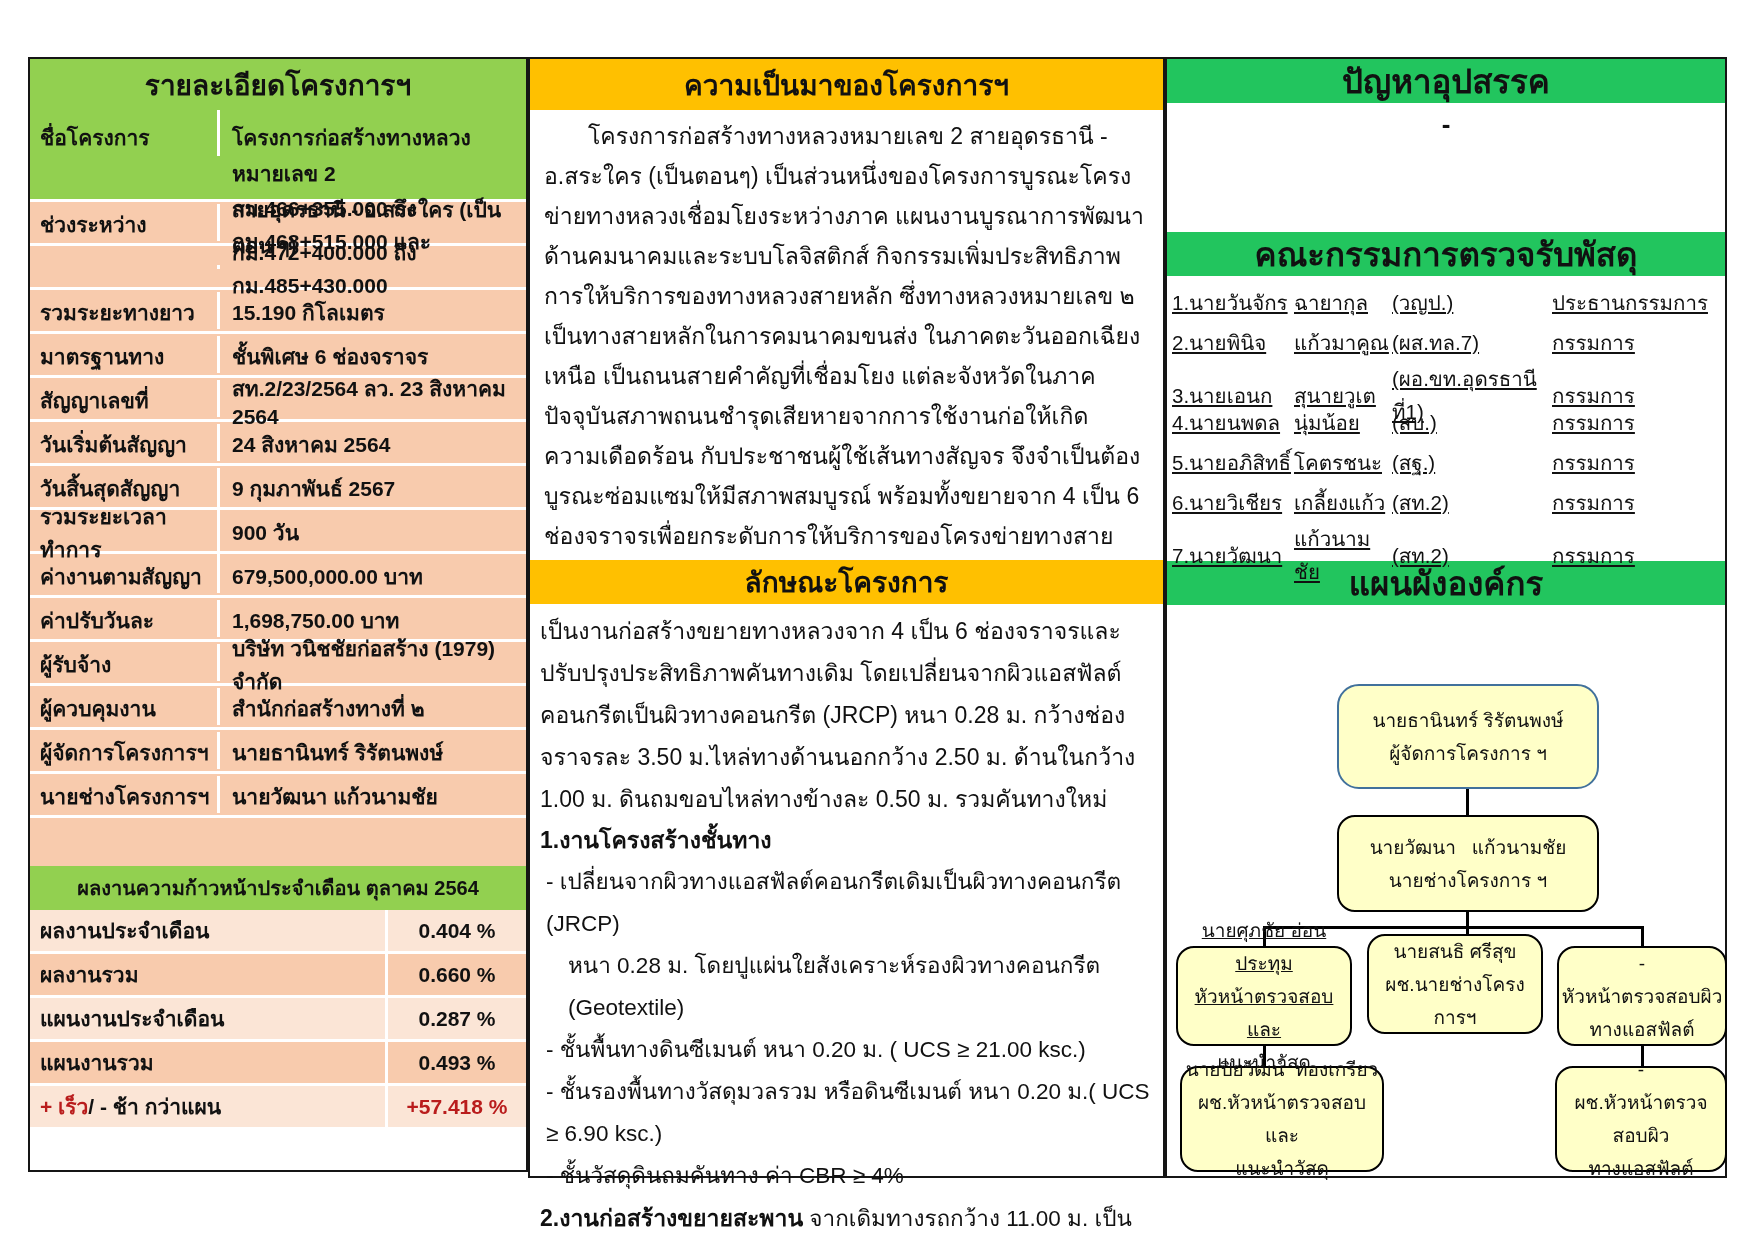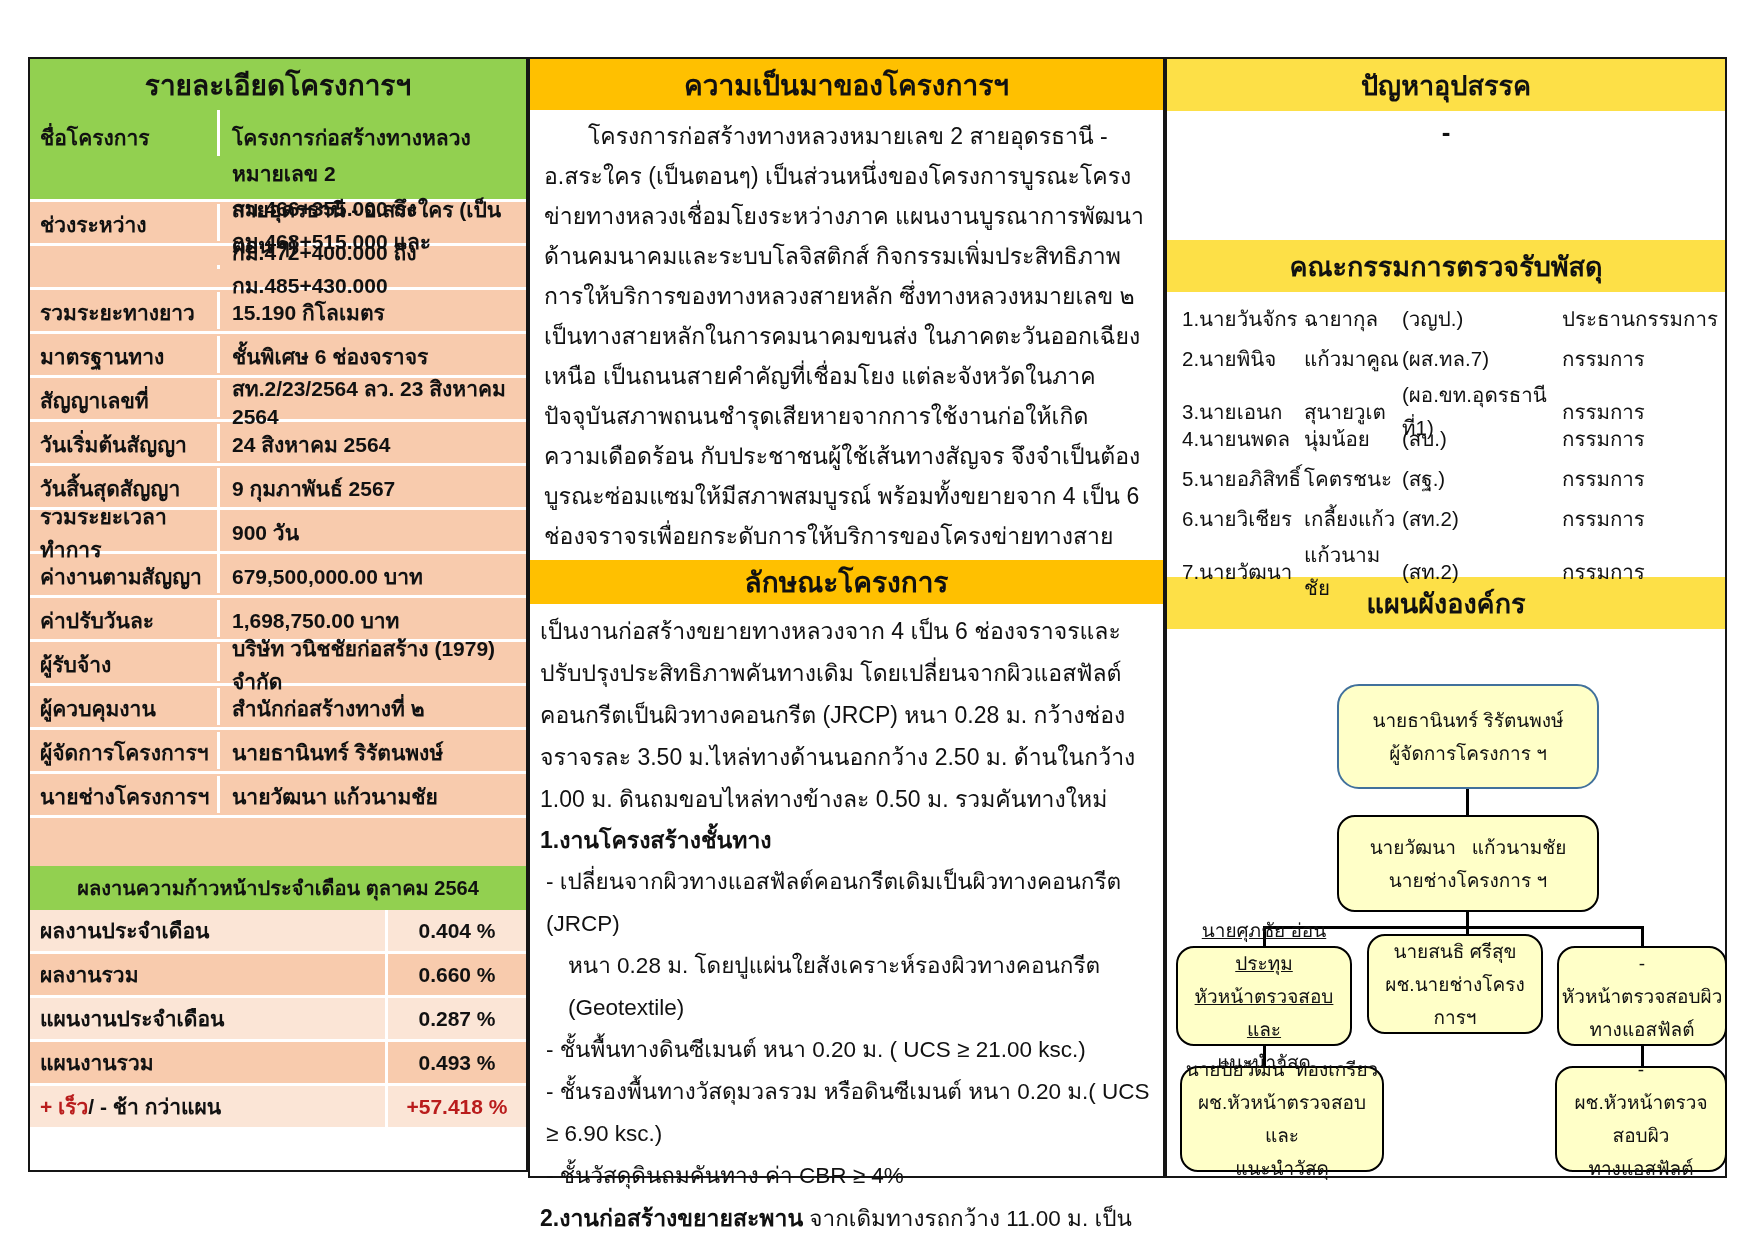--- a/index.html
+++ b/index.html
@@ -36,23 +36,23 @@
   .bg-text{height:450px;overflow:hidden;padding:6px 14px 0 14px;font-size:23px;line-height:40px;text-indent:44px;box-sizing:border-box;}
   .char-intro{height:215px;overflow:hidden;padding:6px 14px 0 10px;font-size:23px;line-height:42px;box-sizing:border-box;}
   .char-sec1{padding:0 14px 0 10px;font-size:23px;font-weight:bold;height:42px;line-height:42px;}
   .char-item{padding:0 10px 0 16px;font-size:22.5px;line-height:42px;min-height:42px;}
   .char-item.cont{padding-left:38px;}
   .char-sec2{padding:0 10px 0 10px;font-size:22.5px;line-height:42px;}
   .char-sec2 b{font-size:23px;}
 
   
   .dash-area{height:129px;display:flex;justify-content:center;padding-top:6px;font-size:26px;font-weight:bold;box-sizing:border-box;}
-  .hdr-gold2{background:#fde047;height:52px;font-size:27px;}
+  .hdr-gold2{background:#22c55e;height:44px;font-size:33px;}
   .committee{padding-top:6px;height:252px;box-sizing:border-box;}
-  .c-row{display:grid;grid-template-columns:122px 98px 160px 1fr;height:40px;align-items:center;padding-left:15px;font-size:20.5px;}
+  .c-row{display:grid;grid-template-columns:122px 98px 160px 1fr;height:40px;align-items:center;padding-left:5px;font-size:20.5px;text-decoration:underline;}
   .org-spacer{height:33px;}
 
   .chart{position:absolute;left:0;top:575px;width:100%;height:546px;}
   .obox{position:absolute;background:#FFFFC8;border:2.5px solid #000;border-radius:18px;box-sizing:border-box;text-align:center;font-size:19px;display:flex;flex-direction:column;justify-content:center;}
   .obox span{display:block;line-height:33px;white-space:pre-wrap;}
   .obox.mgr{border-color:#41719C;border-radius:22px;}
   .conn{position:absolute;background:#000;}
 
   .box-m{left:170px;top:50px;width:262px;height:105px;}
   .box-e{left:170px;top:181px;width:262px;height:97px;}

